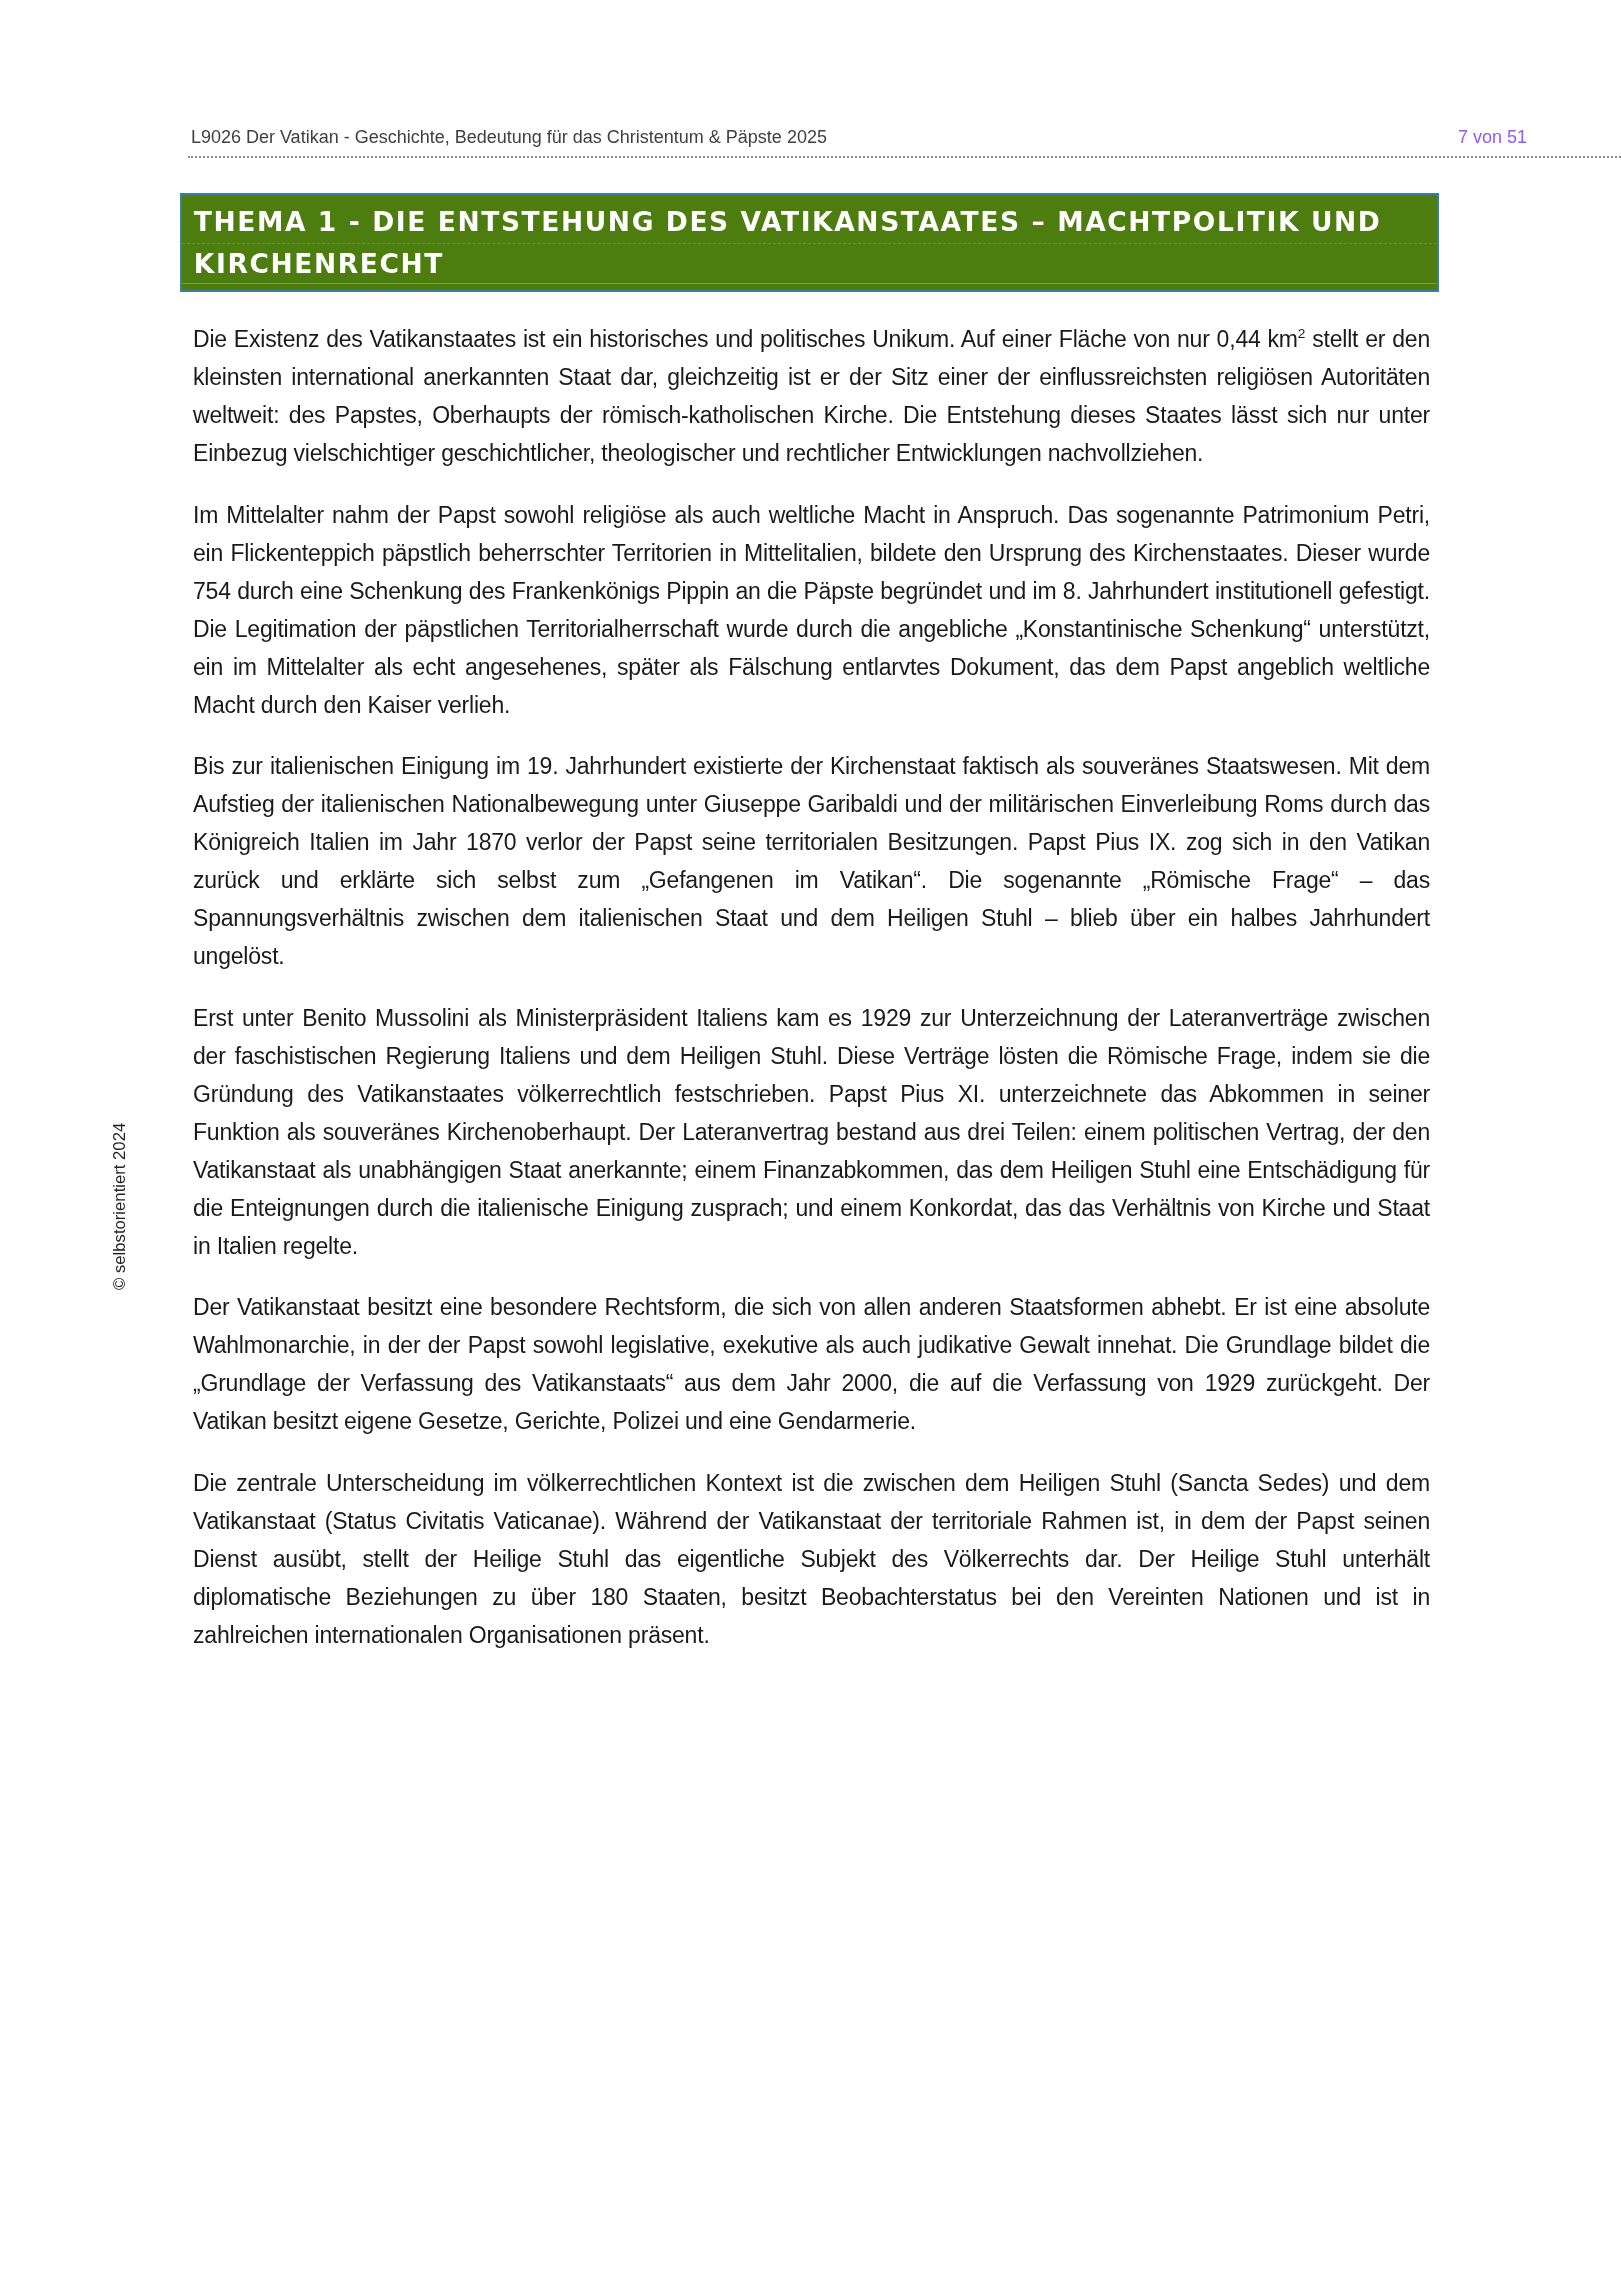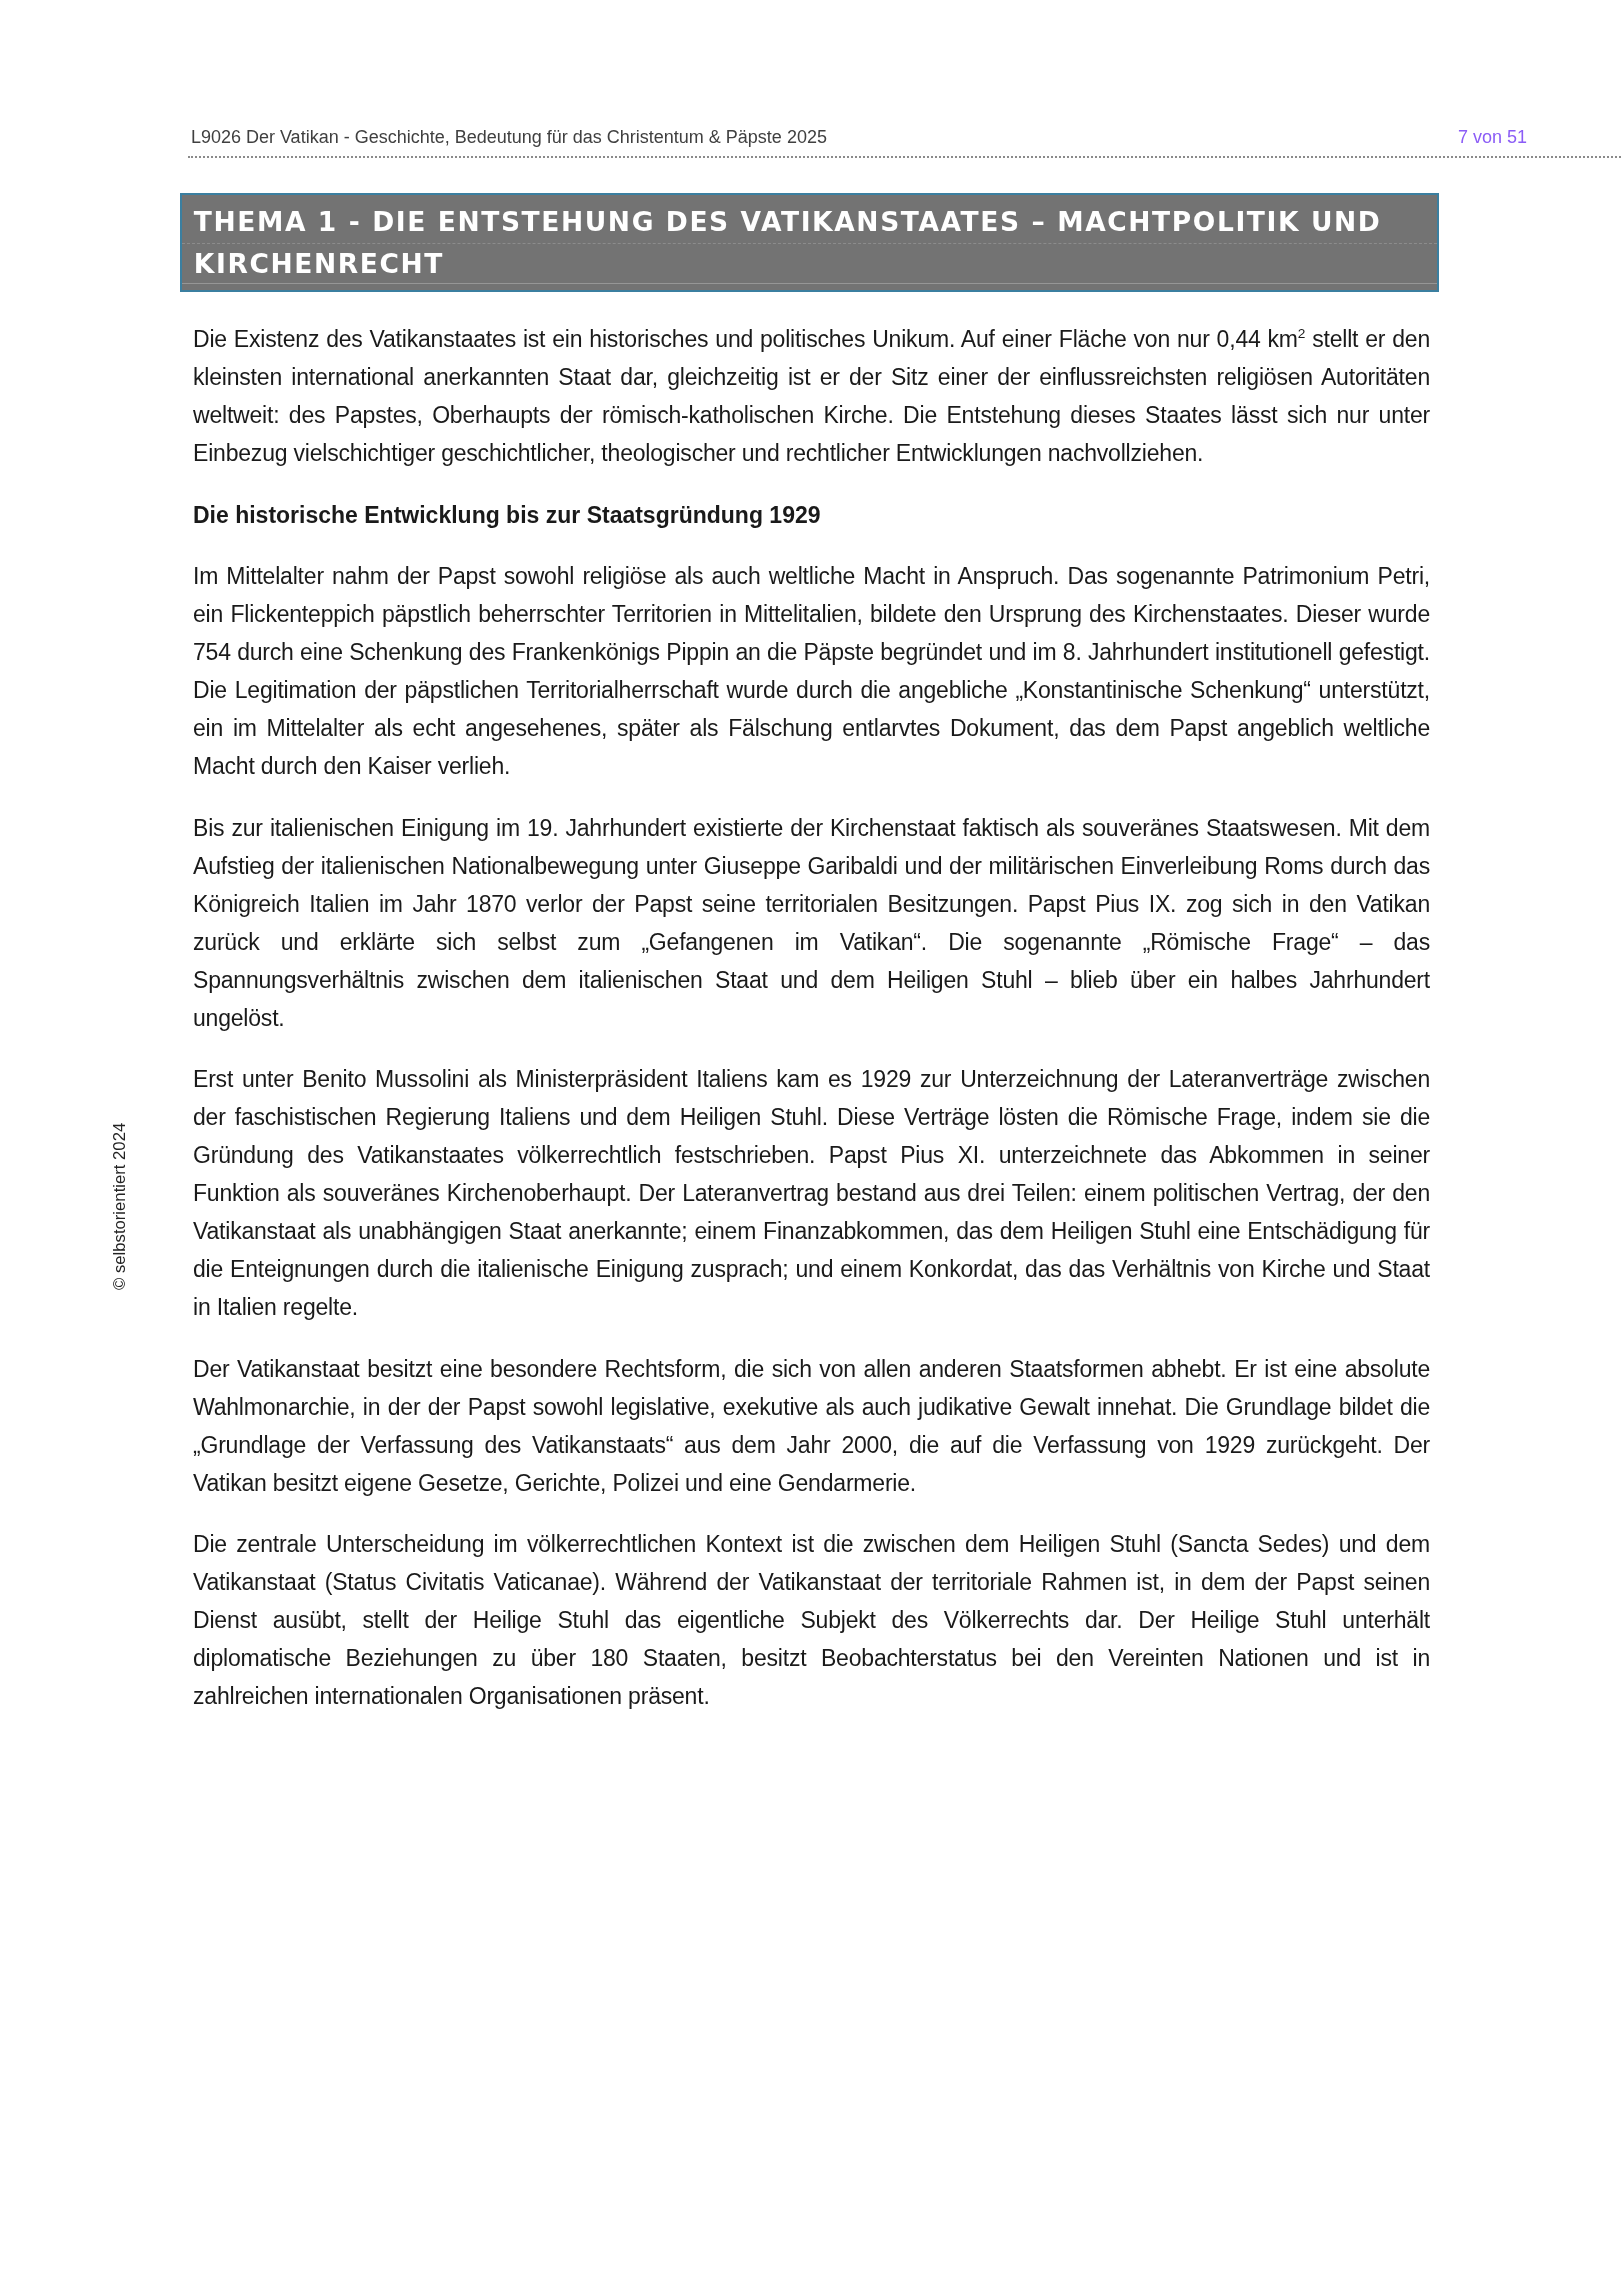--- a/index.html
+++ b/index.html
@@ -5,21 +5,21 @@
   html, body { margin: 0; padding: 0; background: #ffffff; }
   body { width: 1621px; height: 2293px; position: relative; overflow: hidden;
          font-family: "Liberation Sans", "DejaVu Sans", sans-serif; color: #1a1a1a; }
   .page-header { position: absolute; left: 188px; top: 127px; width: 1433px; height: 29px;
                  border-bottom: 2px dotted #8a8a8a; }
   .page-header .title { position: absolute; left: 2.9px; top: 0; font-size: 18px; color: #404040; }
   .page-header .pagenum { position: absolute; left: 1270px; top: 0; font-size: 18px; color: #8b5cf6; }
   .side-note { position: absolute; left: 110px; top: 1290px; transform-origin: 0 0;
                transform: rotate(-90deg); font-size: 16.7px; color: #222; white-space: nowrap; }
   .topic-box { position: absolute; left: 180px; top: 193px; width: 1259px; height: 99px;
-               background: #737373; box-sizing: border-box; border: 2px solid #3b7fa0; }
+               background: #4d7c0f; box-sizing: border-box; border: 2px solid #3b7fa0; }
   .topic-box .inner-line { position: absolute; left: 0; right: 0; top: 48px;
                            border-top: 1px dashed rgba(255,255,255,0.18); }
   .topic-box .inner-line2 { position: absolute; left: 0; right: 0; bottom: 5.9px;
                             border-top: 1px solid rgba(255,255,255,0.25); }
   .topic-box h1 { margin: 0; position: absolute; left: 11.8px; top: 5.9px; width: 1225px;
                   font-size: 26.5px; line-height: 42px; font-weight: bold; color: #ffffff;
                   letter-spacing: 1.6px; font-family: "DejaVu Sans", sans-serif; }
   .content { position: absolute; left: 193px; top: 308px; width: 1237px; margin-top: 12px; }
   .content p { margin: 0 0 23.5px 0; font-size: 23px; line-height: 38px;
                text-align: justify; letter-spacing: -0.2px; }
@@ -38,21 +38,20 @@
 
 <div class="topic-box">
   <div class="inner-line"></div>
   <div class="inner-line2"></div>
   <h1>THEMA 1 - DIE ENTSTEHUNG DES VATIKANSTAATES – MACHTPOLITIK UND KIRCHENRECHT</h1>
 </div>
 
 <div class="content">
   <p><span>Die Existenz des Vatikanstaates ist ein historisches und politisches Unikum. Auf einer Fläche von nur 0,44 km</span><sup>2</sup><span> stellt er den kleinsten international anerkannten Staat dar, gleichzeitig ist er der Sitz einer der einflussreichsten religiösen Autoritäten weltweit: des Papstes, Oberhaupts der römisch-katholischen Kirche. Die Entstehung dieses Staates lässt sich nur unter Einbezug vielschichtiger geschichtlicher, theologischer und rechtlicher Entwicklungen nachvollziehen.</span></p>
 
-  <h2>Die historische Entwicklung bis zur Staatsgründung 1929</h2>
   <p>Im Mittelalter nahm der Papst sowohl religiöse als auch weltliche Macht in Anspruch. Das sogenannte Patrimonium Petri, ein Flickenteppich päpstlich beherrschter Territorien in Mittelitalien, bildete den Ursprung des Kirchenstaates. Dieser wurde 754 durch eine Schenkung des Frankenkönigs Pippin an die Päpste begründet und im 8. Jahrhundert institutionell gefestigt. Die Legitimation der päpstlichen Territorialherrschaft wurde durch die angebliche „Konstantinische Schenkung“ unterstützt, ein im Mittelalter als echt angesehenes, später als Fälschung entlarvtes Dokument, das dem Papst angeblich weltliche Macht durch den Kaiser verlieh.</p>
   <p>Bis zur italienischen Einigung im 19. Jahrhundert existierte der Kirchenstaat faktisch als souveränes Staatswesen. Mit dem Aufstieg der italienischen Nationalbewegung unter Giuseppe Garibaldi und der militärischen Einverleibung Roms durch das Königreich Italien im Jahr 1870 verlor der Papst seine territorialen Besitzungen. Papst Pius IX. zog sich in den Vatikan zurück und erklärte sich selbst zum „Gefangenen im Vatikan“. Die sogenannte „Römische Frage“ – das Spannungsverhältnis zwischen dem italienischen Staat und dem Heiligen Stuhl – blieb über ein halbes Jahrhundert ungelöst.</p>
   <p>Erst unter Benito Mussolini als Ministerpräsident Italiens kam es 1929 zur Unterzeichnung der Lateranverträge zwischen der faschistischen Regierung Italiens und dem Heiligen Stuhl. Diese Verträge lösten die Römische Frage, indem sie die Gründung des Vatikanstaates völkerrechtlich festschrieben. Papst Pius XI. unterzeichnete das Abkommen in seiner Funktion als souveränes Kirchenoberhaupt. Der Lateranvertrag bestand aus drei Teilen: einem politischen Vertrag, der den Vatikanstaat als unabhängigen Staat anerkannte; einem Finanzabkommen, das dem Heiligen Stuhl eine Entschädigung für die Enteignungen durch die italienische Einigung zusprach; und einem Konkordat, das das Verhältnis von Kirche und Staat in Italien regelte.</p>
 
   <p>Der Vatikanstaat besitzt eine besondere Rechtsform, die sich von allen anderen Staatsformen abhebt. Er ist eine absolute Wahlmonarchie, in der der Papst sowohl legislative, exekutive als auch judikative Gewalt innehat. Die Grundlage bildet die „Grundlage der Verfassung des Vatikanstaats“ aus dem Jahr 2000, die auf die Verfassung von 1929 zurückgeht. Der Vatikan besitzt eigene Gesetze, Gerichte, Polizei und eine Gendarmerie.</p>
   <p>Die zentrale Unterscheidung im völkerrechtlichen Kontext ist die zwischen dem Heiligen Stuhl (Sancta Sedes) und dem Vatikanstaat (Status Civitatis Vaticanae). Während der Vatikanstaat der territoriale Rahmen ist, in dem der Papst seinen Dienst ausübt, stellt der Heilige Stuhl das eigentliche Subjekt des Völkerrechts dar. Der Heilige Stuhl unterhält diplomatische Beziehungen zu über 180 Staaten, besitzt Beobachterstatus bei den Vereinten Nationen und ist in zahlreichen internationalen Organisationen präsent.</p>
 </div>
 
 
 </body></html>

